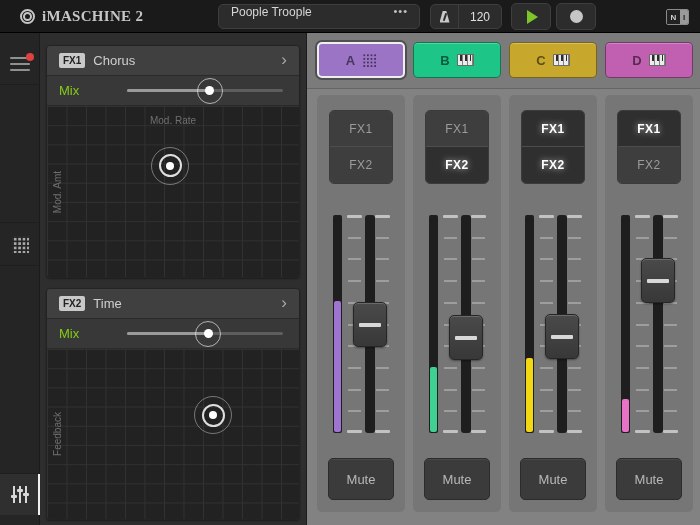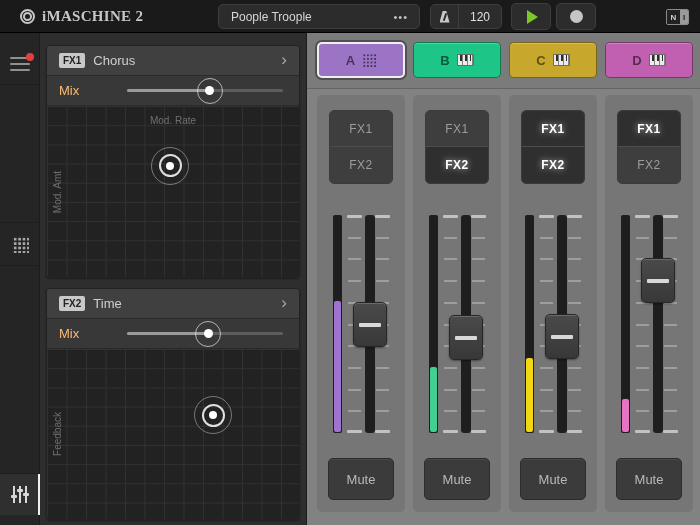--- a/index.html
+++ b/index.html
@@ -12,21 +12,21 @@
   
   .topbar { position:absolute; left:0; top:0; width:700px; height:33px;
     background:#1a1a1a; border-bottom:1px solid #000; }
   .logo-wrap { position:absolute; left:20px; top:0; height:33px; display:flex; align-items:center; gap:7px;font-family:Liberation Serif, serif; }
   .logo-circle { width:15px; height:15px; border:2px solid #c6c6c6; border-radius:50%;
     display:flex; align-items:center; justify-content:center; }
   .logo-circle::after { content:""; width:5px; height:5px; border:2px solid #c6c6c6; border-radius:50%; }
   .app-title { color:#c6c6c6; font-size:15px; font-weight:bold; letter-spacing:.3px; }
   .proj-field { position:absolute; left:218px; top:4px; width:202px; height:25px;
     background:#2c2c2c; border:1px solid #3e3e3e; border-radius:5px;
-    display:flex; align-items:center; }
+    display:flex; align-items:flex-start; }
   .proj-name { flex:1; padding-left:12px; color:#d6d6d6; font-size:12px; }
   .more-dots { padding-right:11px; color:#c2c2c2; font-size:11px; letter-spacing:1px; }
   .tempo-box { position:absolute; left:430px; top:4px; width:72px; height:25px;
     background:#2c2c2c; border:1px solid #3e3e3e; border-radius:5px; display:flex; }
   .metro-cell { width:28px; display:flex; align-items:center; justify-content:center;
     border-right:1px solid #3e3e3e; }
   .metro-icon { width:10px; height:12px; background:#c9c9c9;
     clip-path:polygon(33% 0, 67% 0, 100% 100%, 0 100%); position:relative; }
   .metro-icon::after { content:""; position:absolute; left:4px; top:2px; width:2px; height:8px; background:#2c2c2c; transform:rotate(18deg); }
   .bpm-cell { flex:1; display:flex; align-items:center; justify-content:center;
@@ -73,21 +73,21 @@
   #fx-section-0 { top:12px; height:233px; }
   #fx-section-1 { top:255px; height:232px; }
   .fx-head { height:30px; background:#404040; border-bottom:1px solid #2a2a2a;
     display:flex; align-items:center; position:relative; }
   .fx-badge { margin-left:12px; margin-right:8px; background:#c9c9c9; color:#222;
     font-size:10px; font-weight:bold; padding:2px 4px; border-radius:2px; }
   .fx-name { color:#cfcfcf; font-size:13px;text-align:center; }
   .fx-chevron { position:absolute; right:12px; color:#a8a8a8; font-size:17px; line-height:1; top:5px; }
   .fx-mix { height:30px; background:#383838; border-bottom:1px solid #2a2a2a;
     display:flex; align-items:center; padding:0 16px 0 12px; }
-  .mix-label { width:68px; color:#fdba74; font-size:13px; }
+  .mix-label { width:68px; color:#84cc16; font-size:13px; }
   .mix-track { flex:1; position:relative; height:3px; background:#5e5e5e; border-radius:2px; }
   .mix-fill { position:absolute; left:0; top:0; height:3px; background:#9a9a9a; border-radius:2px; }
   .mix-knob { position:absolute; top:50%; width:26px; height:26px; margin-top:-13px;
     border:1px solid rgba(230,230,230,.7); border-radius:50%;
     display:flex; align-items:center; justify-content:center; }
   .mix-knob::after { content:""; width:9px; height:9px; background:#fff; border-radius:50%; }
   .fx-pad { position:relative; background:#222; flex:1; height:171px;
     background-image:
       linear-gradient(to right, #313131 1px, transparent 1px),
       linear-gradient(to bottom, #313131 1px, transparent 1px);

